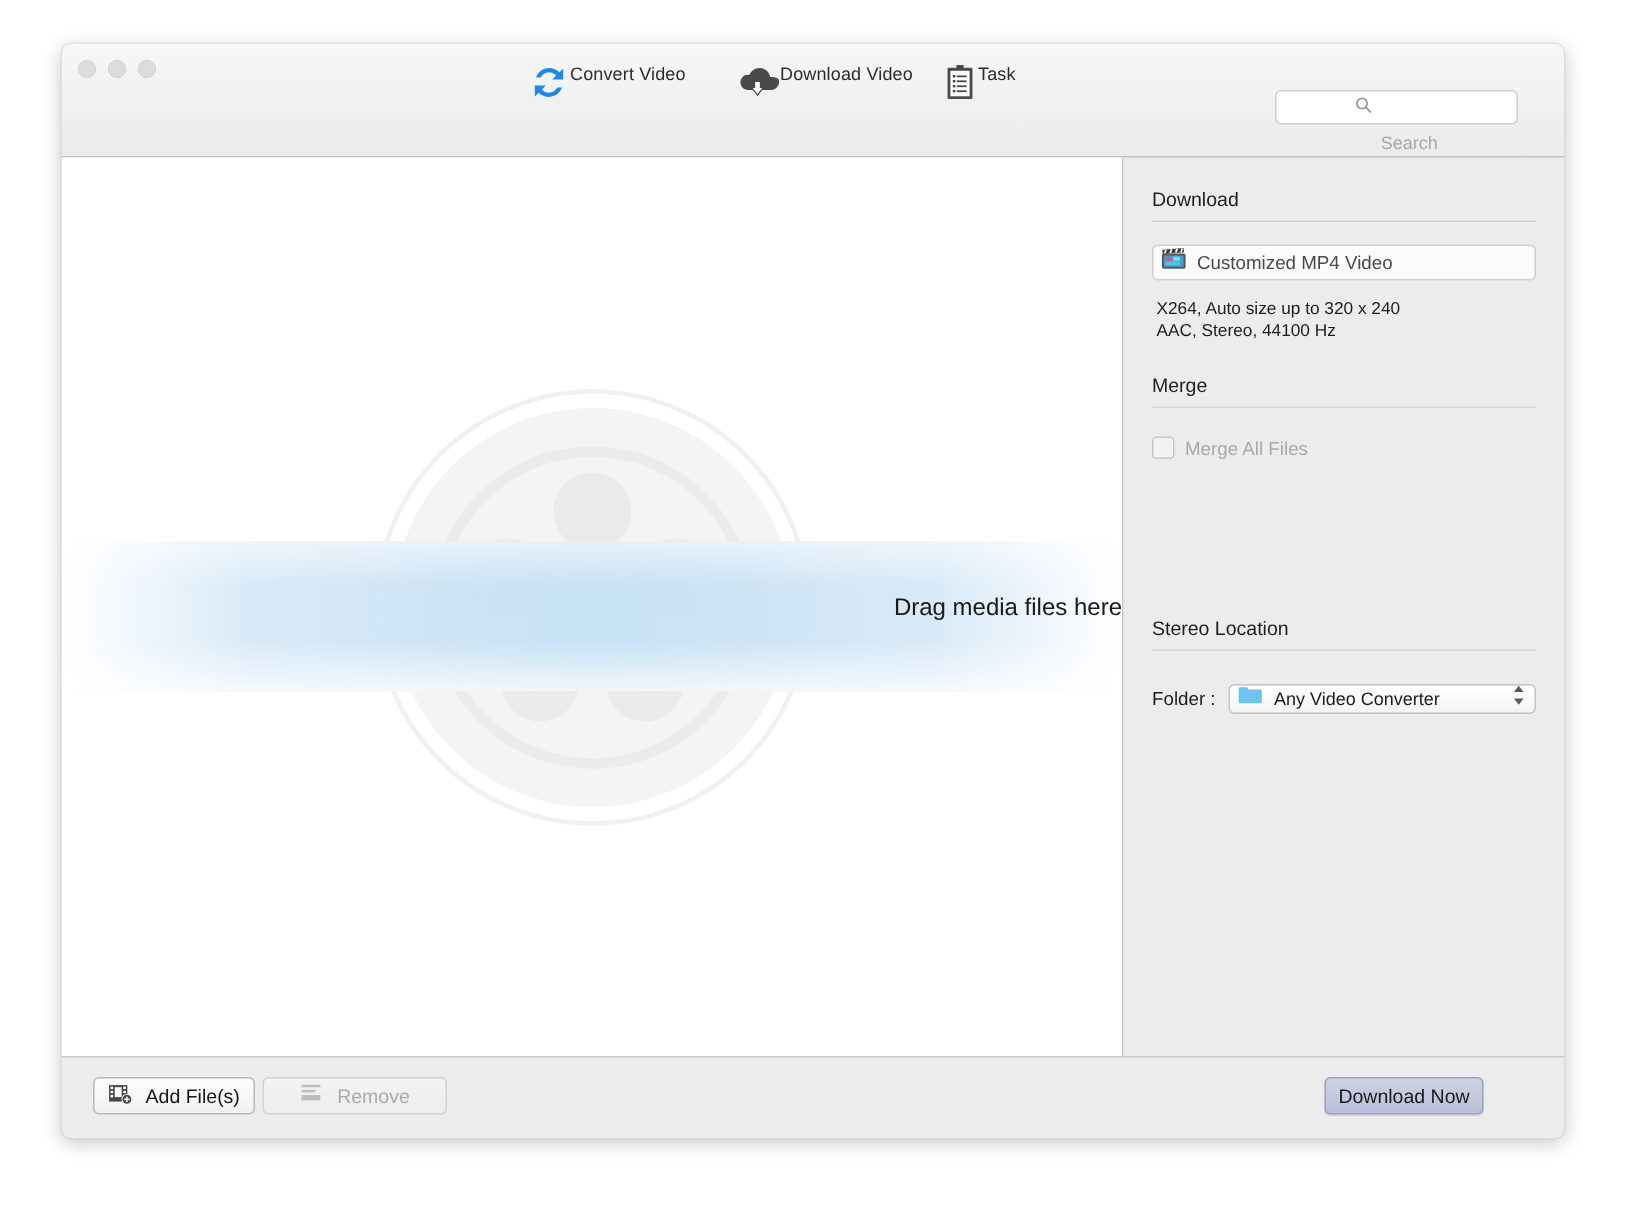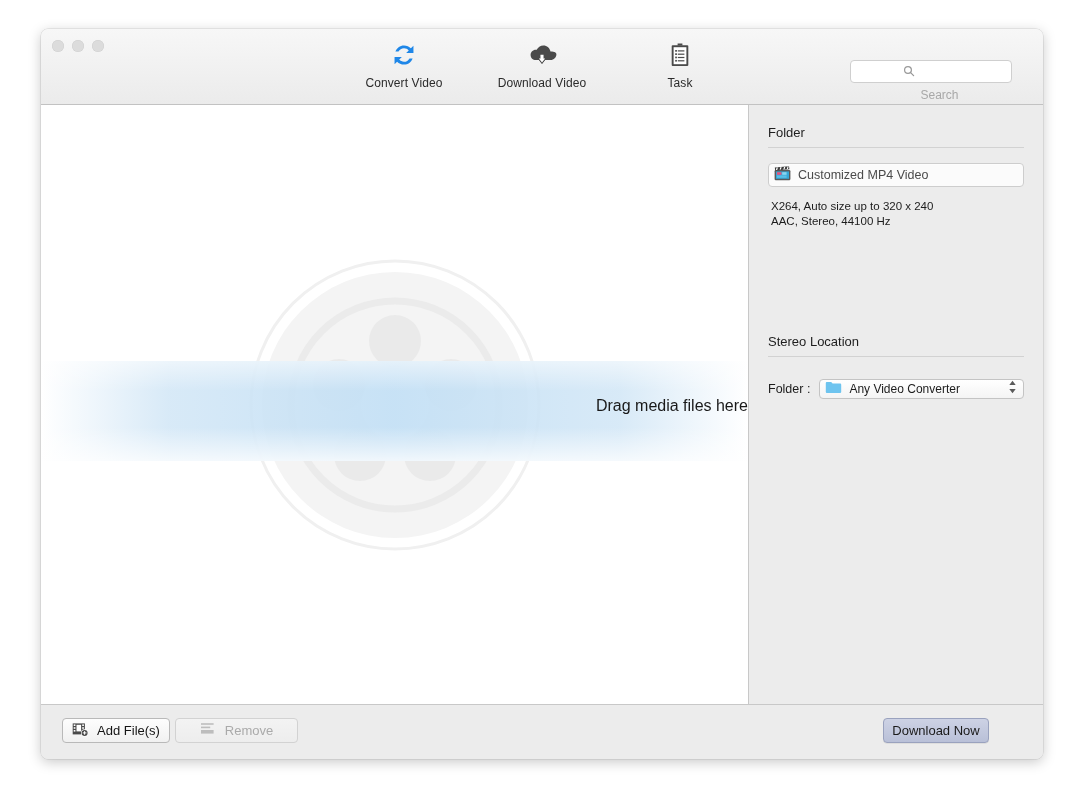--- a/index.html
+++ b/index.html
@@ -55,22 +55,21 @@
     position: absolute;
     left: 0; right: 0;
     top: 9px;
     display: flex;
     justify-content: center;
     gap: 34px;
   }
   .toolbar-item {
     width: 104px;
     display: flex;
-    flex-direction: column;
-    align-items: center;
+    flex-direction: row;
     cursor: default;
   }
   .toolbar-item .ti-icon {
     height: 34px;
     display: flex;
     align-items: center;
     justify-content: center;
   }
   .toolbar-item .ti-label {
     margin-top: 4px;
@@ -387,21 +386,21 @@
       </svg>
 
       <div id="blue-band"></div>
 
       <div id="drop-text">Drag media files here</div>
     </div>
 
     <div id="sidebar">
 
       <div>
-        <div class="section-title">Folder</div>
+        <div class="section-title">Download</div>
         <div class="section-rule"></div>
 
         <div id="profile-field">
           <span>
             <svg width="17" height="15" viewBox="0 0 17 15">
               <rect x="0.6" y="4.0" width="15.8" height="10.2" rx="1.2" fill="#5a5a5a"></rect>
               <rect x="2.0" y="5.4" width="13.0" height="7.4" fill="#36a8d8"></rect>
               <rect x="3.0" y="6.2" width="4.4" height="2.6" fill="#e8527a"></rect>
               <rect x="8.2" y="6.2" width="4.4" height="2.6" fill="#8ad6f0"></rect>
               <rect x="3.0" y="9.4" width="9.6" height="2.4" fill="#5bbfe6"></rect>
@@ -418,20 +417,29 @@
           </span>
           <span class="pf-label">Customized MP4 Video</span>
         </div>
 
         <div id="profile-desc">
           <div>X264, Auto size up to 320 x 240</div>
           <div>AAC, Stereo, 44100 Hz</div>
         </div>
       </div>
 
+      <div>
+        <div class="section-title">Merge</div>
+        <div class="section-rule"></div>
+
+        <div id="merge-row">
+          <span id="merge-checkbox"></span>
+          <span class="mr-label">Merge All Files</span>
+        </div>
+      </div>
 
       <div id="output-block">
         <div class="section-title">Stereo Location</div>
         <div class="section-rule"></div>
 
         <div id="folder-row">
           <span class="fr-label">Folder :</span>
 
           <div id="folder-select">
             <span>

